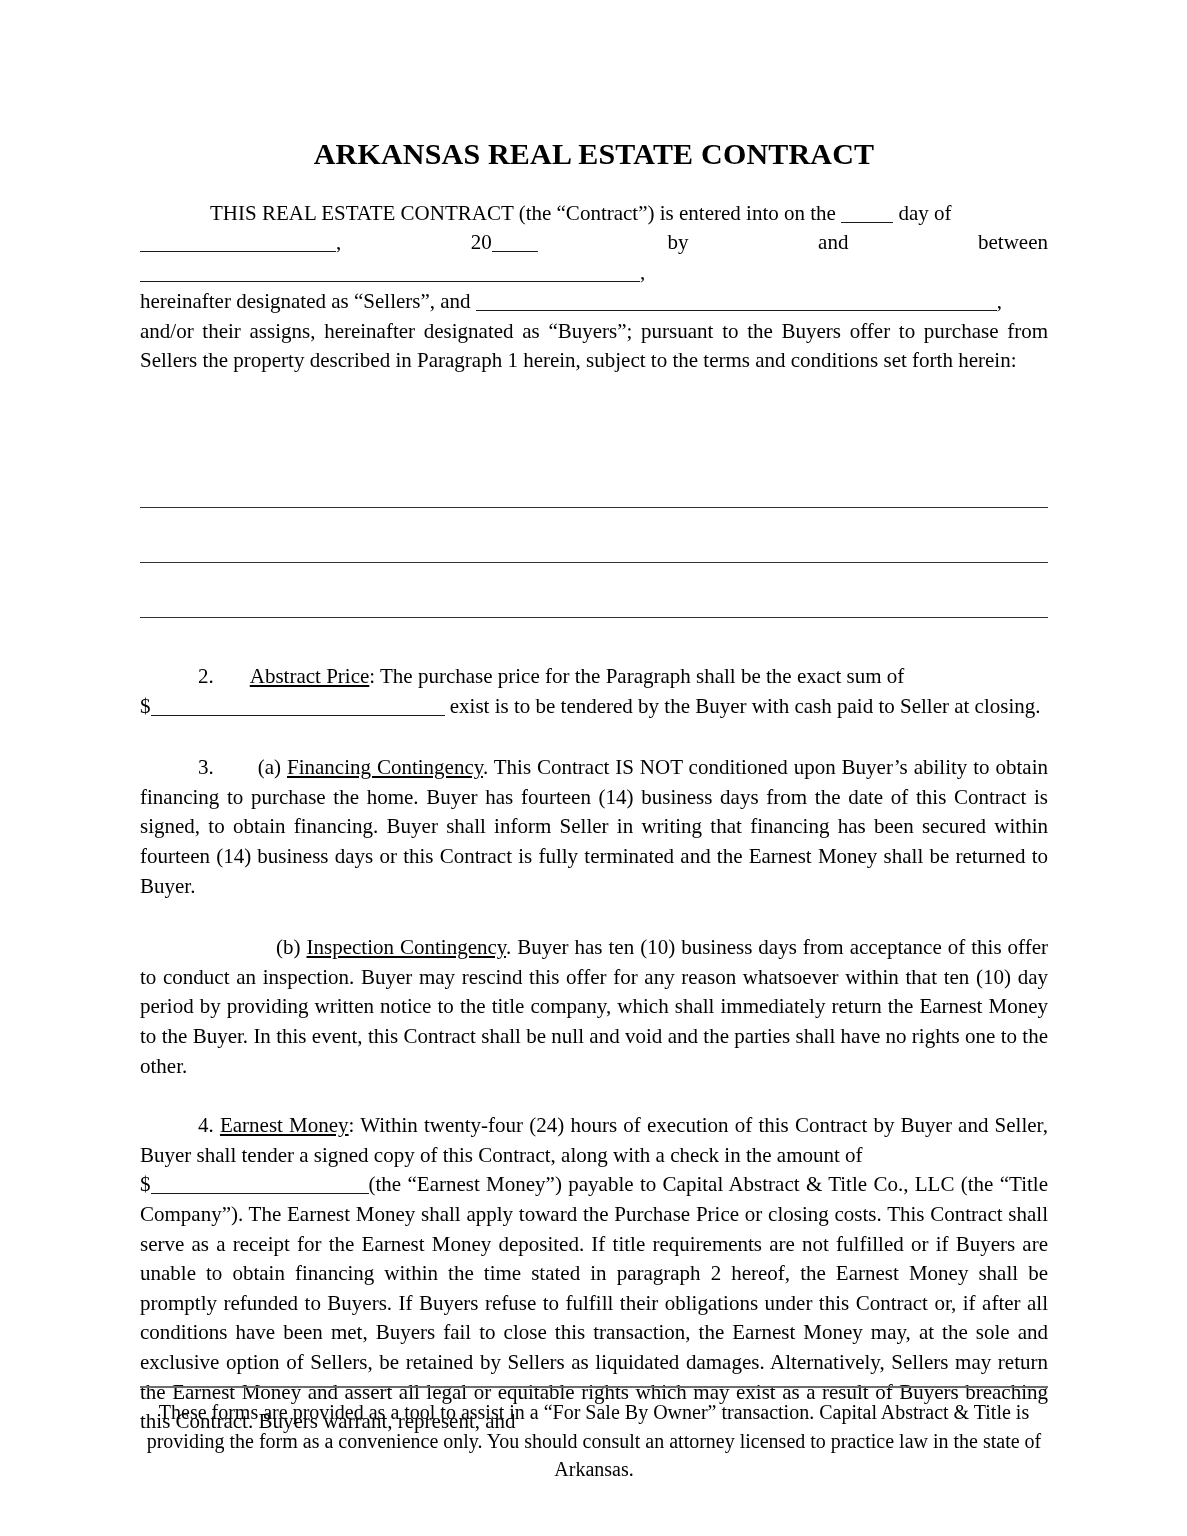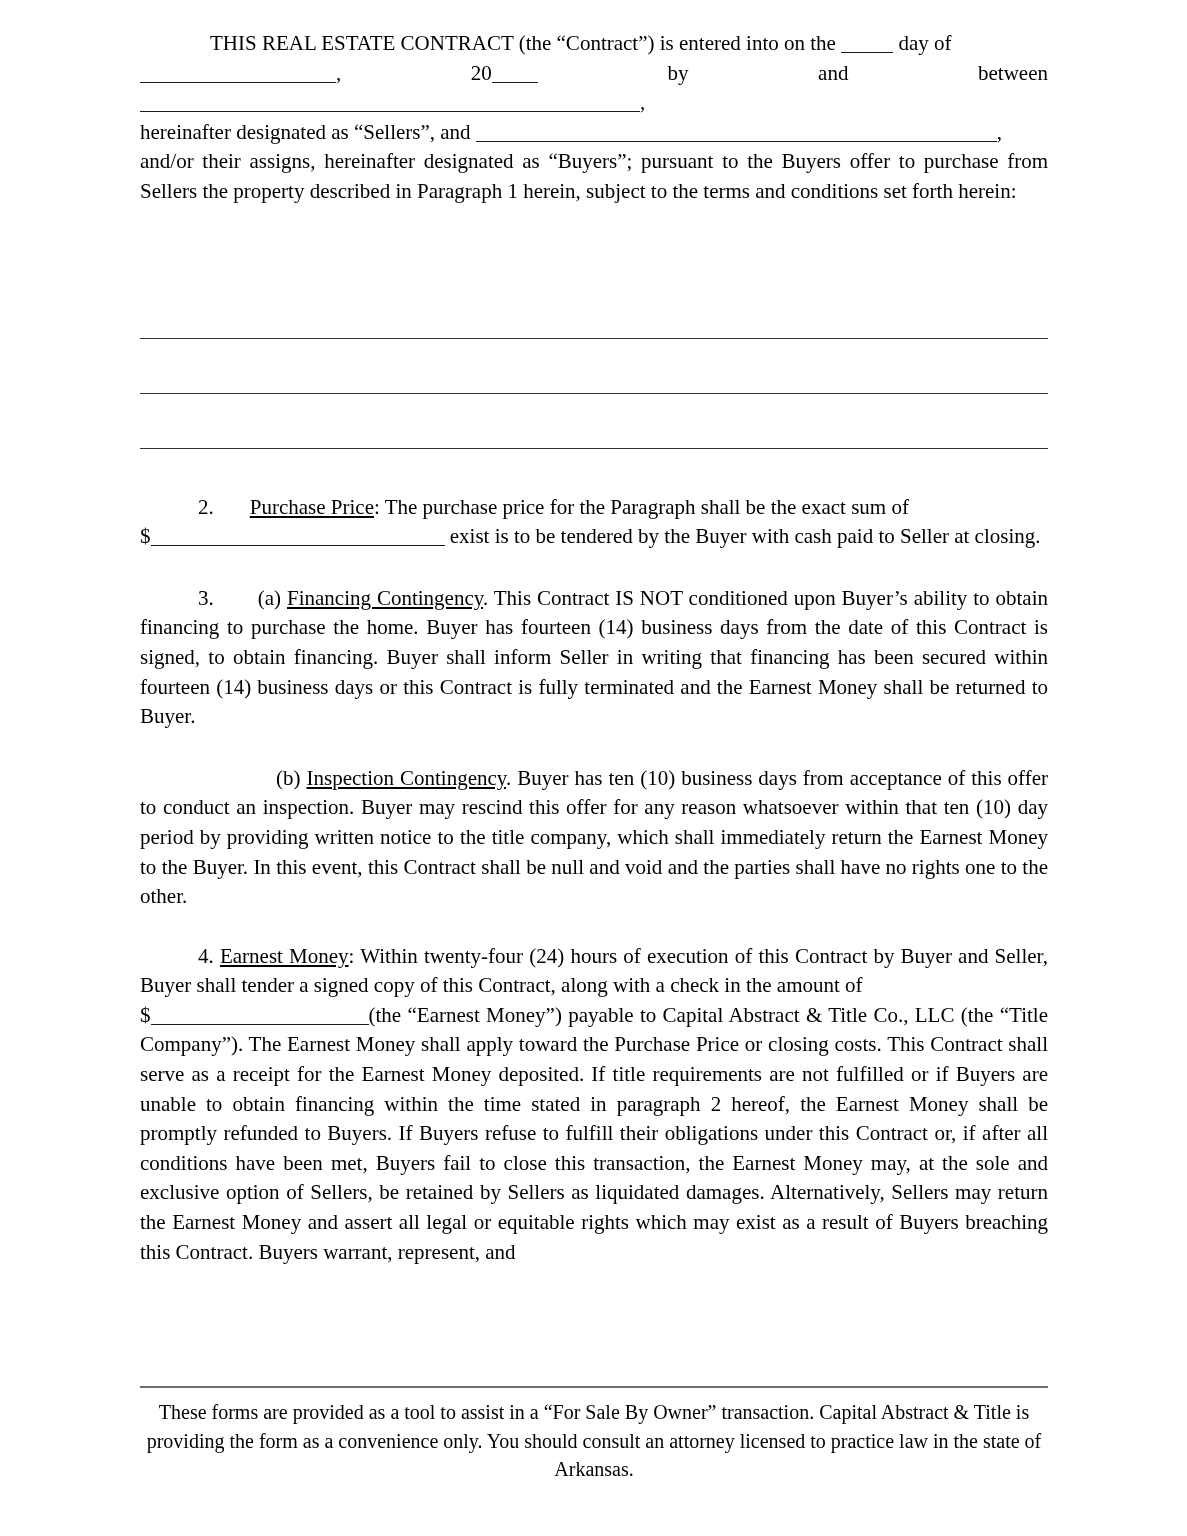--- a/index.html
+++ b/index.html
@@ -123,38 +123,39 @@
     padding-top: 10px;
   }
 </style>
 </head>
 <body>
 
 <div class="page">
 
   <div class="content">
 
+    <h1 class="doc-title">ARKANSAS REAL ESTATE CONTRACT</h1>
 
     <p class="para first-block"><span class="indent"></span><span>THIS REAL ESTATE CONTRACT (the “Contract”) is entered into on the</span> <span class="blank blank-day"></span> <span>day of</span><br><span class="blank blank-month"></span><span>, 20</span><span class="blank blank-year"></span> <span>by and between</span> <span class="blank blank-seller"></span><span>,</span><br><span>hereinafter designated as “Sellers”, and</span> <span class="blank blank-buyer"></span><span>,</span><br><span>and/or their assigns, hereinafter designated as “Buyers”; pursuant to the Buyers offer to purchase from Sellers the property described in Paragraph 1 herein, subject to the terms and conditions set forth herein:</span></p>
 
     <div class="gap-xl"></div>
 
 
     <div class="ruled-area">
       <div class="rule-gap-1"></div>
       <div class="rule-line"></div>
       <div class="rule-gap-2"></div>
       <div class="rule-line"></div>
       <div class="rule-gap-2"></div>
       <div class="rule-line"></div>
     </div>
 
     <div class="gap-xl"></div>
 
-    <p class="para"><span class="indent-sm"></span><span>2.</span><span class="num-gap"></span><span class="u">Purchase Price</span><span>:</span> <span>The purchase price for the Paragraph shall be the exact sum of</span><br><span>$</span><span class="blank blank-price"></span> <span>exist is to be tendered by the Buyer with cash paid to Seller at closing.</span></p>
+    <p class="para"><span class="indent-sm"></span><span>2.</span><span class="num-gap"></span><span class="u">Abstract Price</span><span>:</span> <span>The purchase price for the Paragraph shall be the exact sum of</span><br><span>$</span><span class="blank blank-price"></span> <span>exist is to be tendered by the Buyer with cash paid to Seller at closing.</span></p>
 
     <div class="gap-lg"></div>
 
     <p class="para"><span class="indent-sm"></span><span>3.</span><span class="num-gap-wide"></span><span>(a)</span> <span class="u">Financing Contingency</span><span>.</span> <span>This Contract IS NOT conditioned upon Buyer’s ability to obtain financing to purchase the home.  Buyer has fourteen (14) business days from the date of this Contract is signed, to obtain financing.  Buyer shall inform Seller in writing that financing has been secured within fourteen (14) business days or this Contract is fully terminated and the Earnest Money shall be returned to Buyer.</span></p>
 
     <div class="gap-lg"></div>
 
     <p class="para"><span style="display:inline-block;width:136px"></span><span>(b)</span> <span class="u">Inspection Contingency</span><span>.</span>  <span>Buyer has ten (10) business days from acceptance of this offer to conduct an inspection. Buyer may rescind this offer for any reason whatsoever within that ten (10) day period by providing written notice to the title company, which shall immediately return the Earnest Money to the Buyer.  In this event, this Contract shall be null and void and the parties shall have no rights one to the other.</span></p>
 
     <div class="gap-md"></div>

